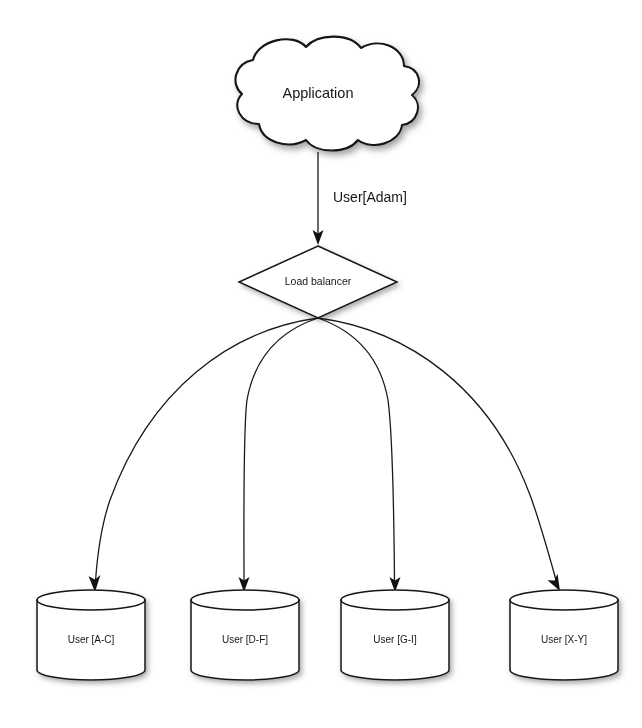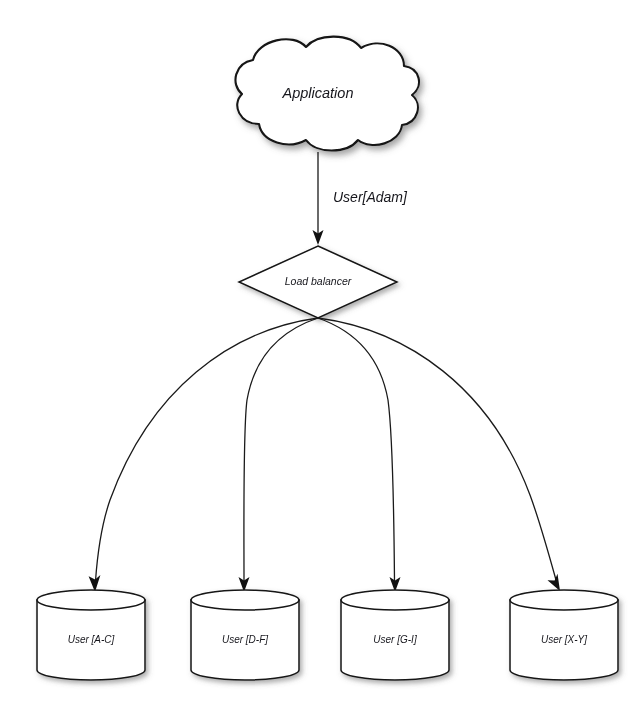--- a/index.html
+++ b/index.html
@@ -12,21 +12,20 @@
     width: 642px;
     height: 728px;
     overflow: hidden;
     font-family: "Liberation Sans", sans-serif;
   }
   #diagram-root {
     position: relative;
     width: 642px;
     height: 728px;
     background: #ffffff;
-    font-style: italic;
   }
   svg#diagram-canvas {
     display: block;
     width: 642px;
     height: 728px;
   }
   .cloud-outline {
     fill: #ffffff;
     stroke: #141414;
     stroke-width: 2.1;

